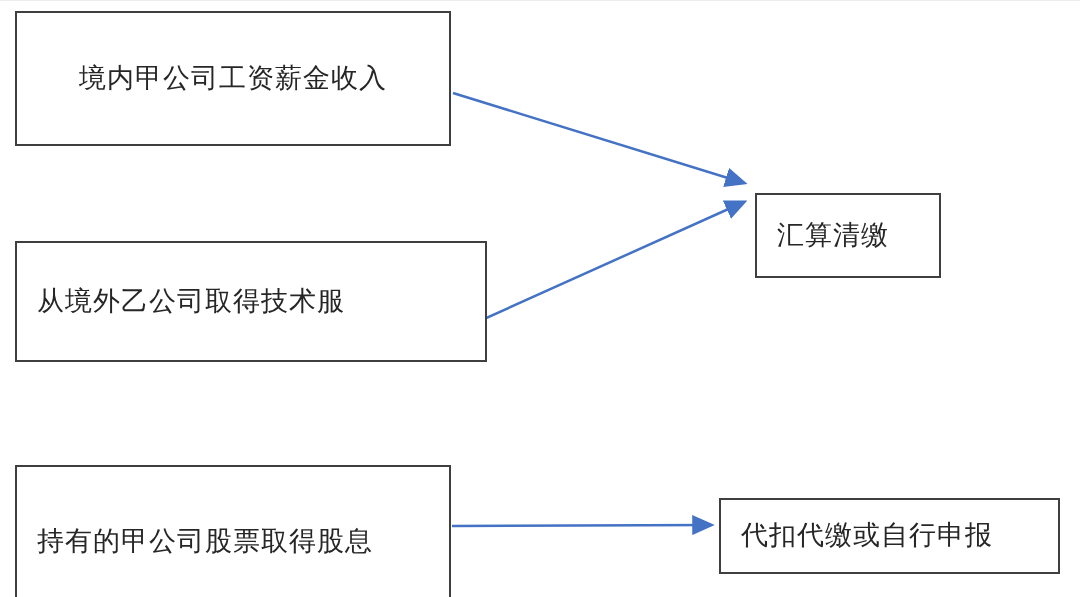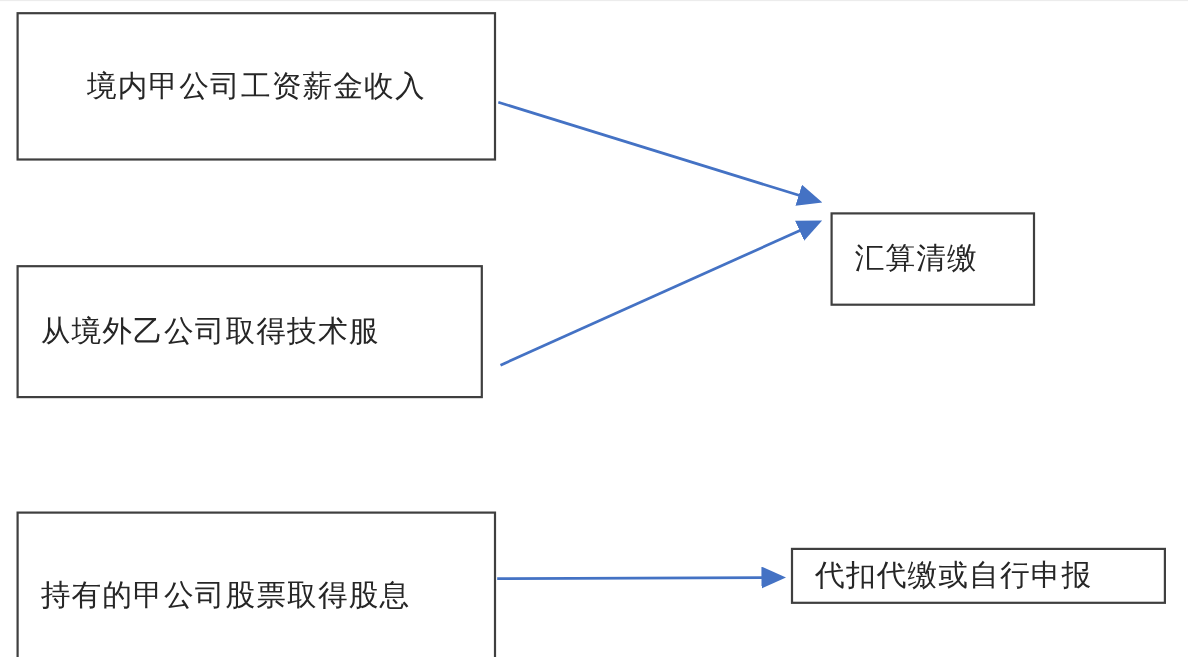--- a/index.html
+++ b/index.html
@@ -30,25 +30,25 @@
     justify-content: center;
     padding: 8px 20px;
     letter-spacing: 1px;
   }
   .node .line {
     display: block;
     white-space: nowrap;
   }
   
   #node-salary    { left: 15px;  top: 10px;  width: 436px; height: 135px; align-items: center; }
-  #node-service   { left: 15px;  top: 240px; width: 424px; height: 121px; }
+  #node-service   { left: 15px;  top: 240px; width: 472px; height: 121px; }
   #node-dividend  { left: 15px;  top: 464px; width: 436px; height: 154px; }
   
   #node-settlement  { left: 755px; top: 168px; width: 186px; height: 85px; margin-top: 24px; }
-  #node-withholding { left: 719px; top: 497px; width: 341px; height: 51px; }
+  #node-withholding { left: 719px; top: 497px; width: 341px; height: 76px; }
   .arrow-layer {
     position: absolute;
     left: 0; top: 0;
     width: 1080px;
     height: 597px;
     pointer-events: none;
   }
 </style>
 </head>
 <body>

